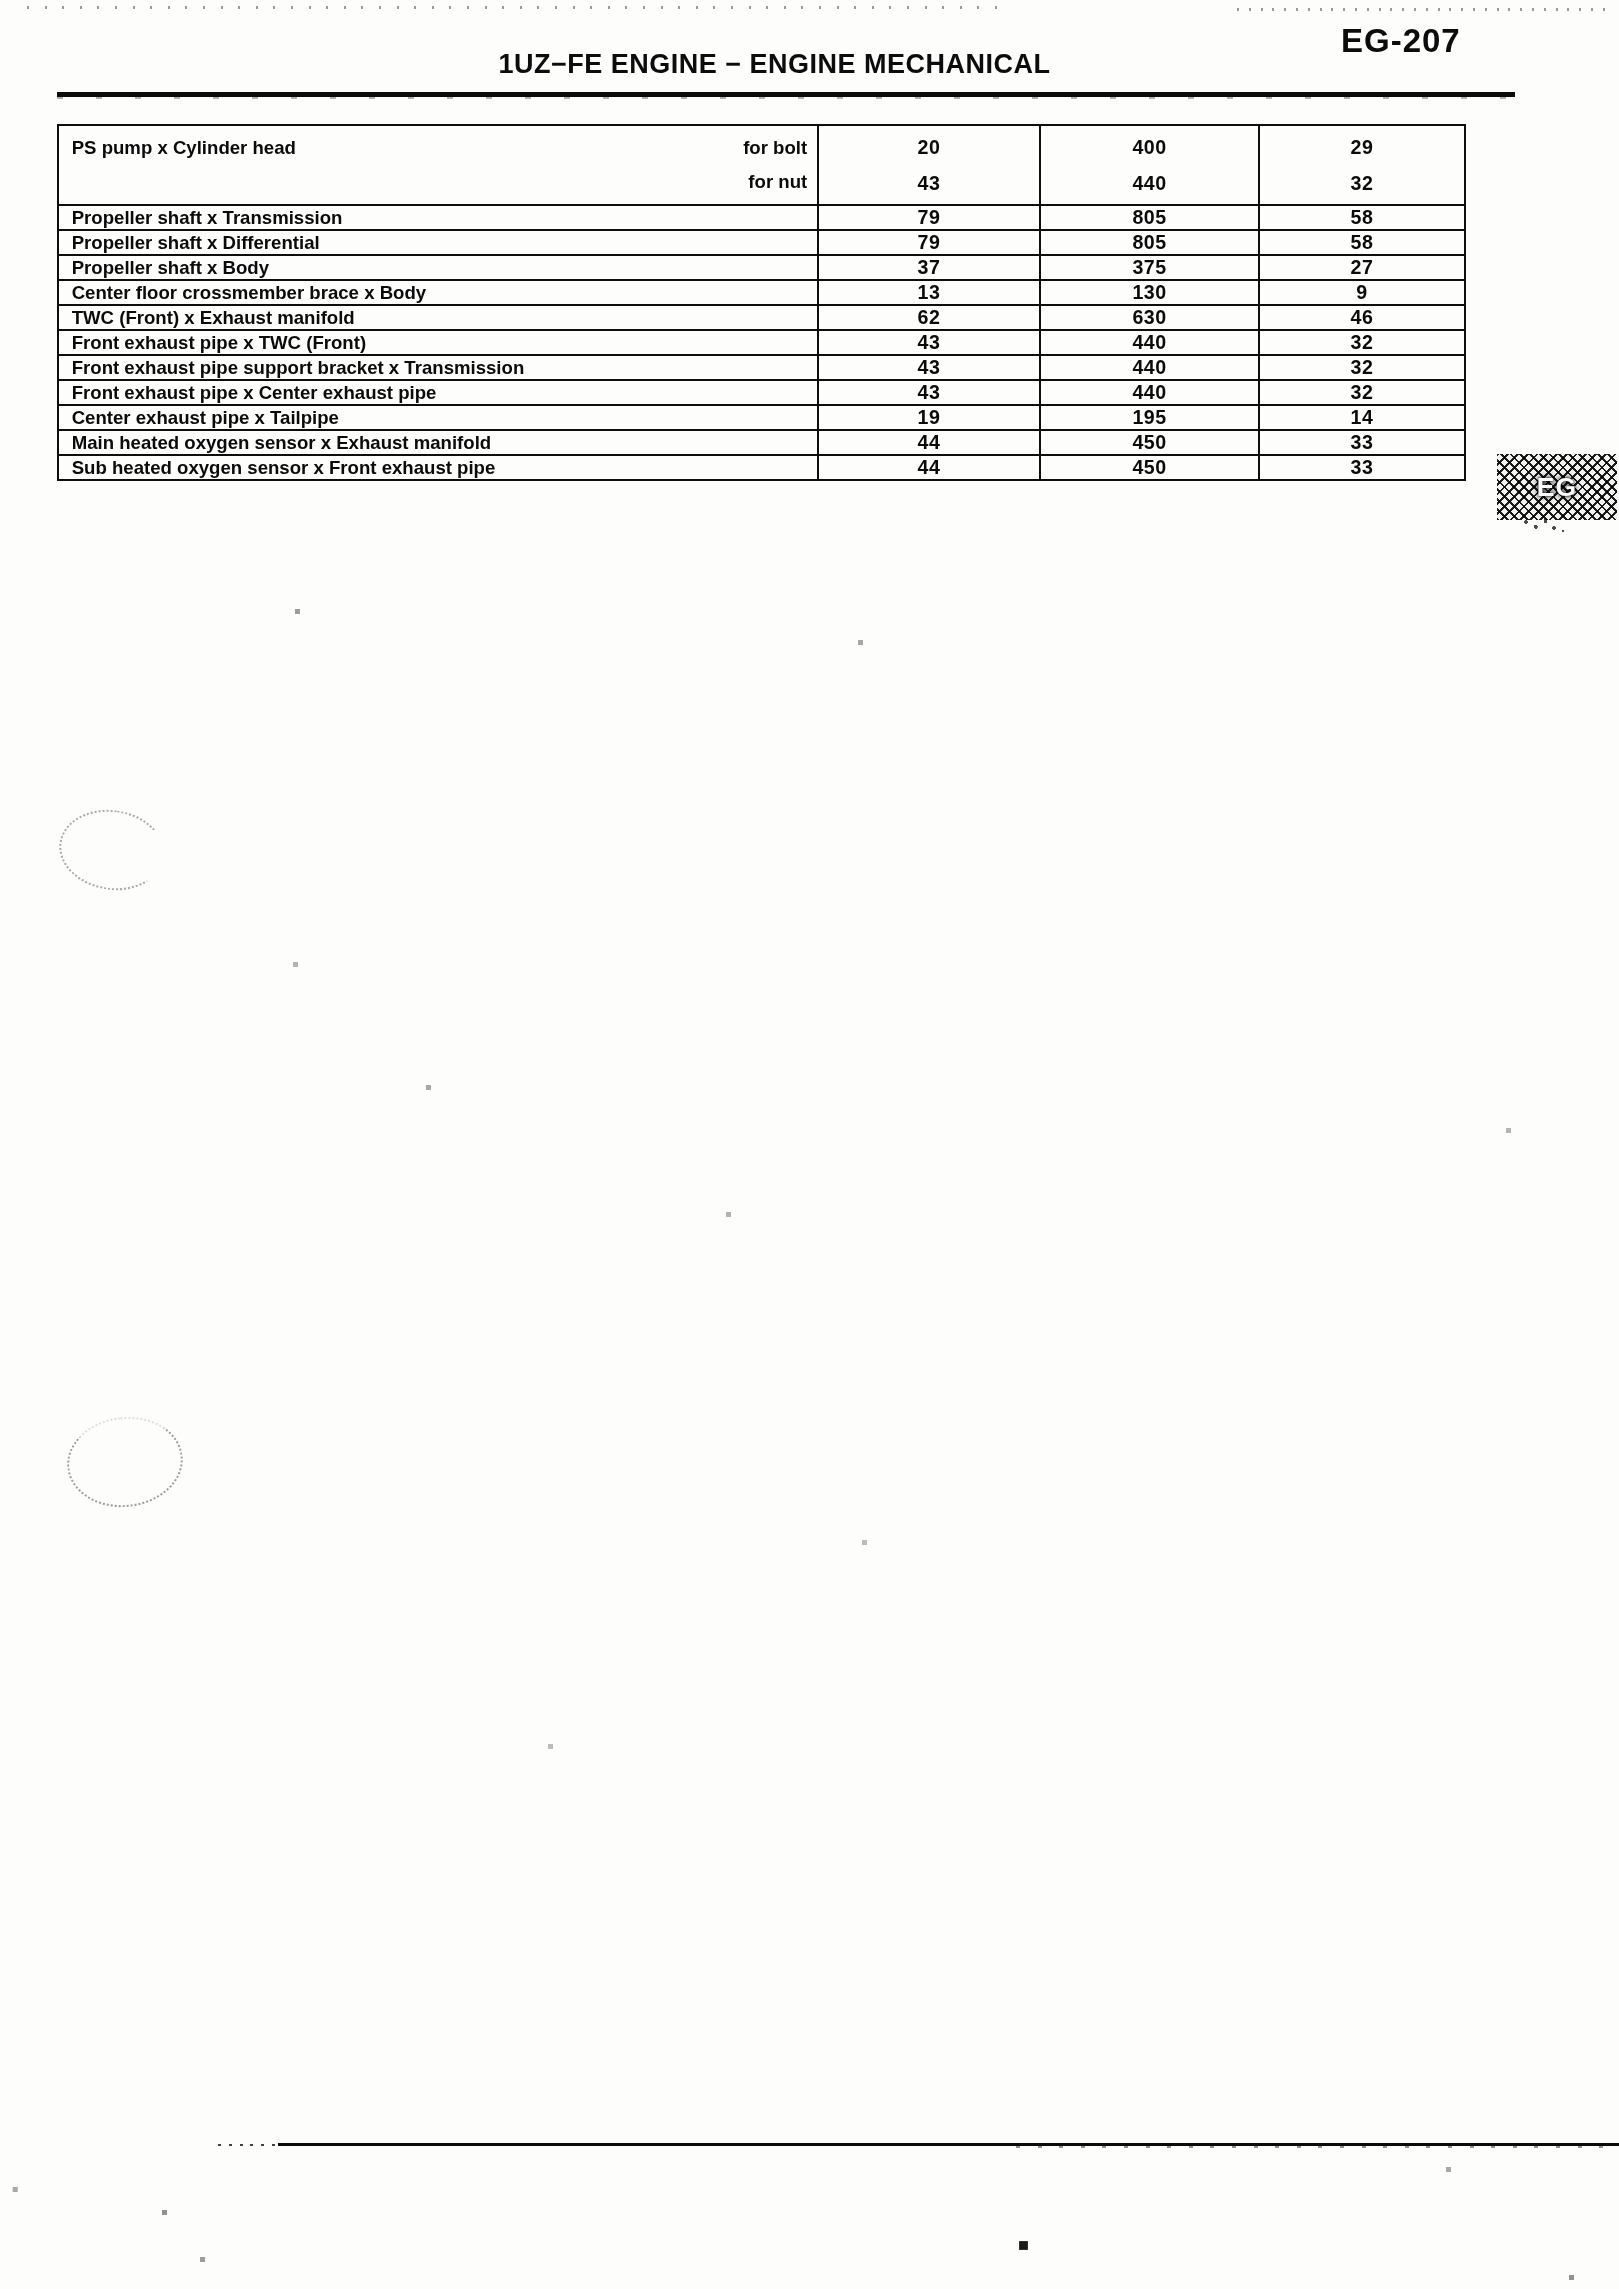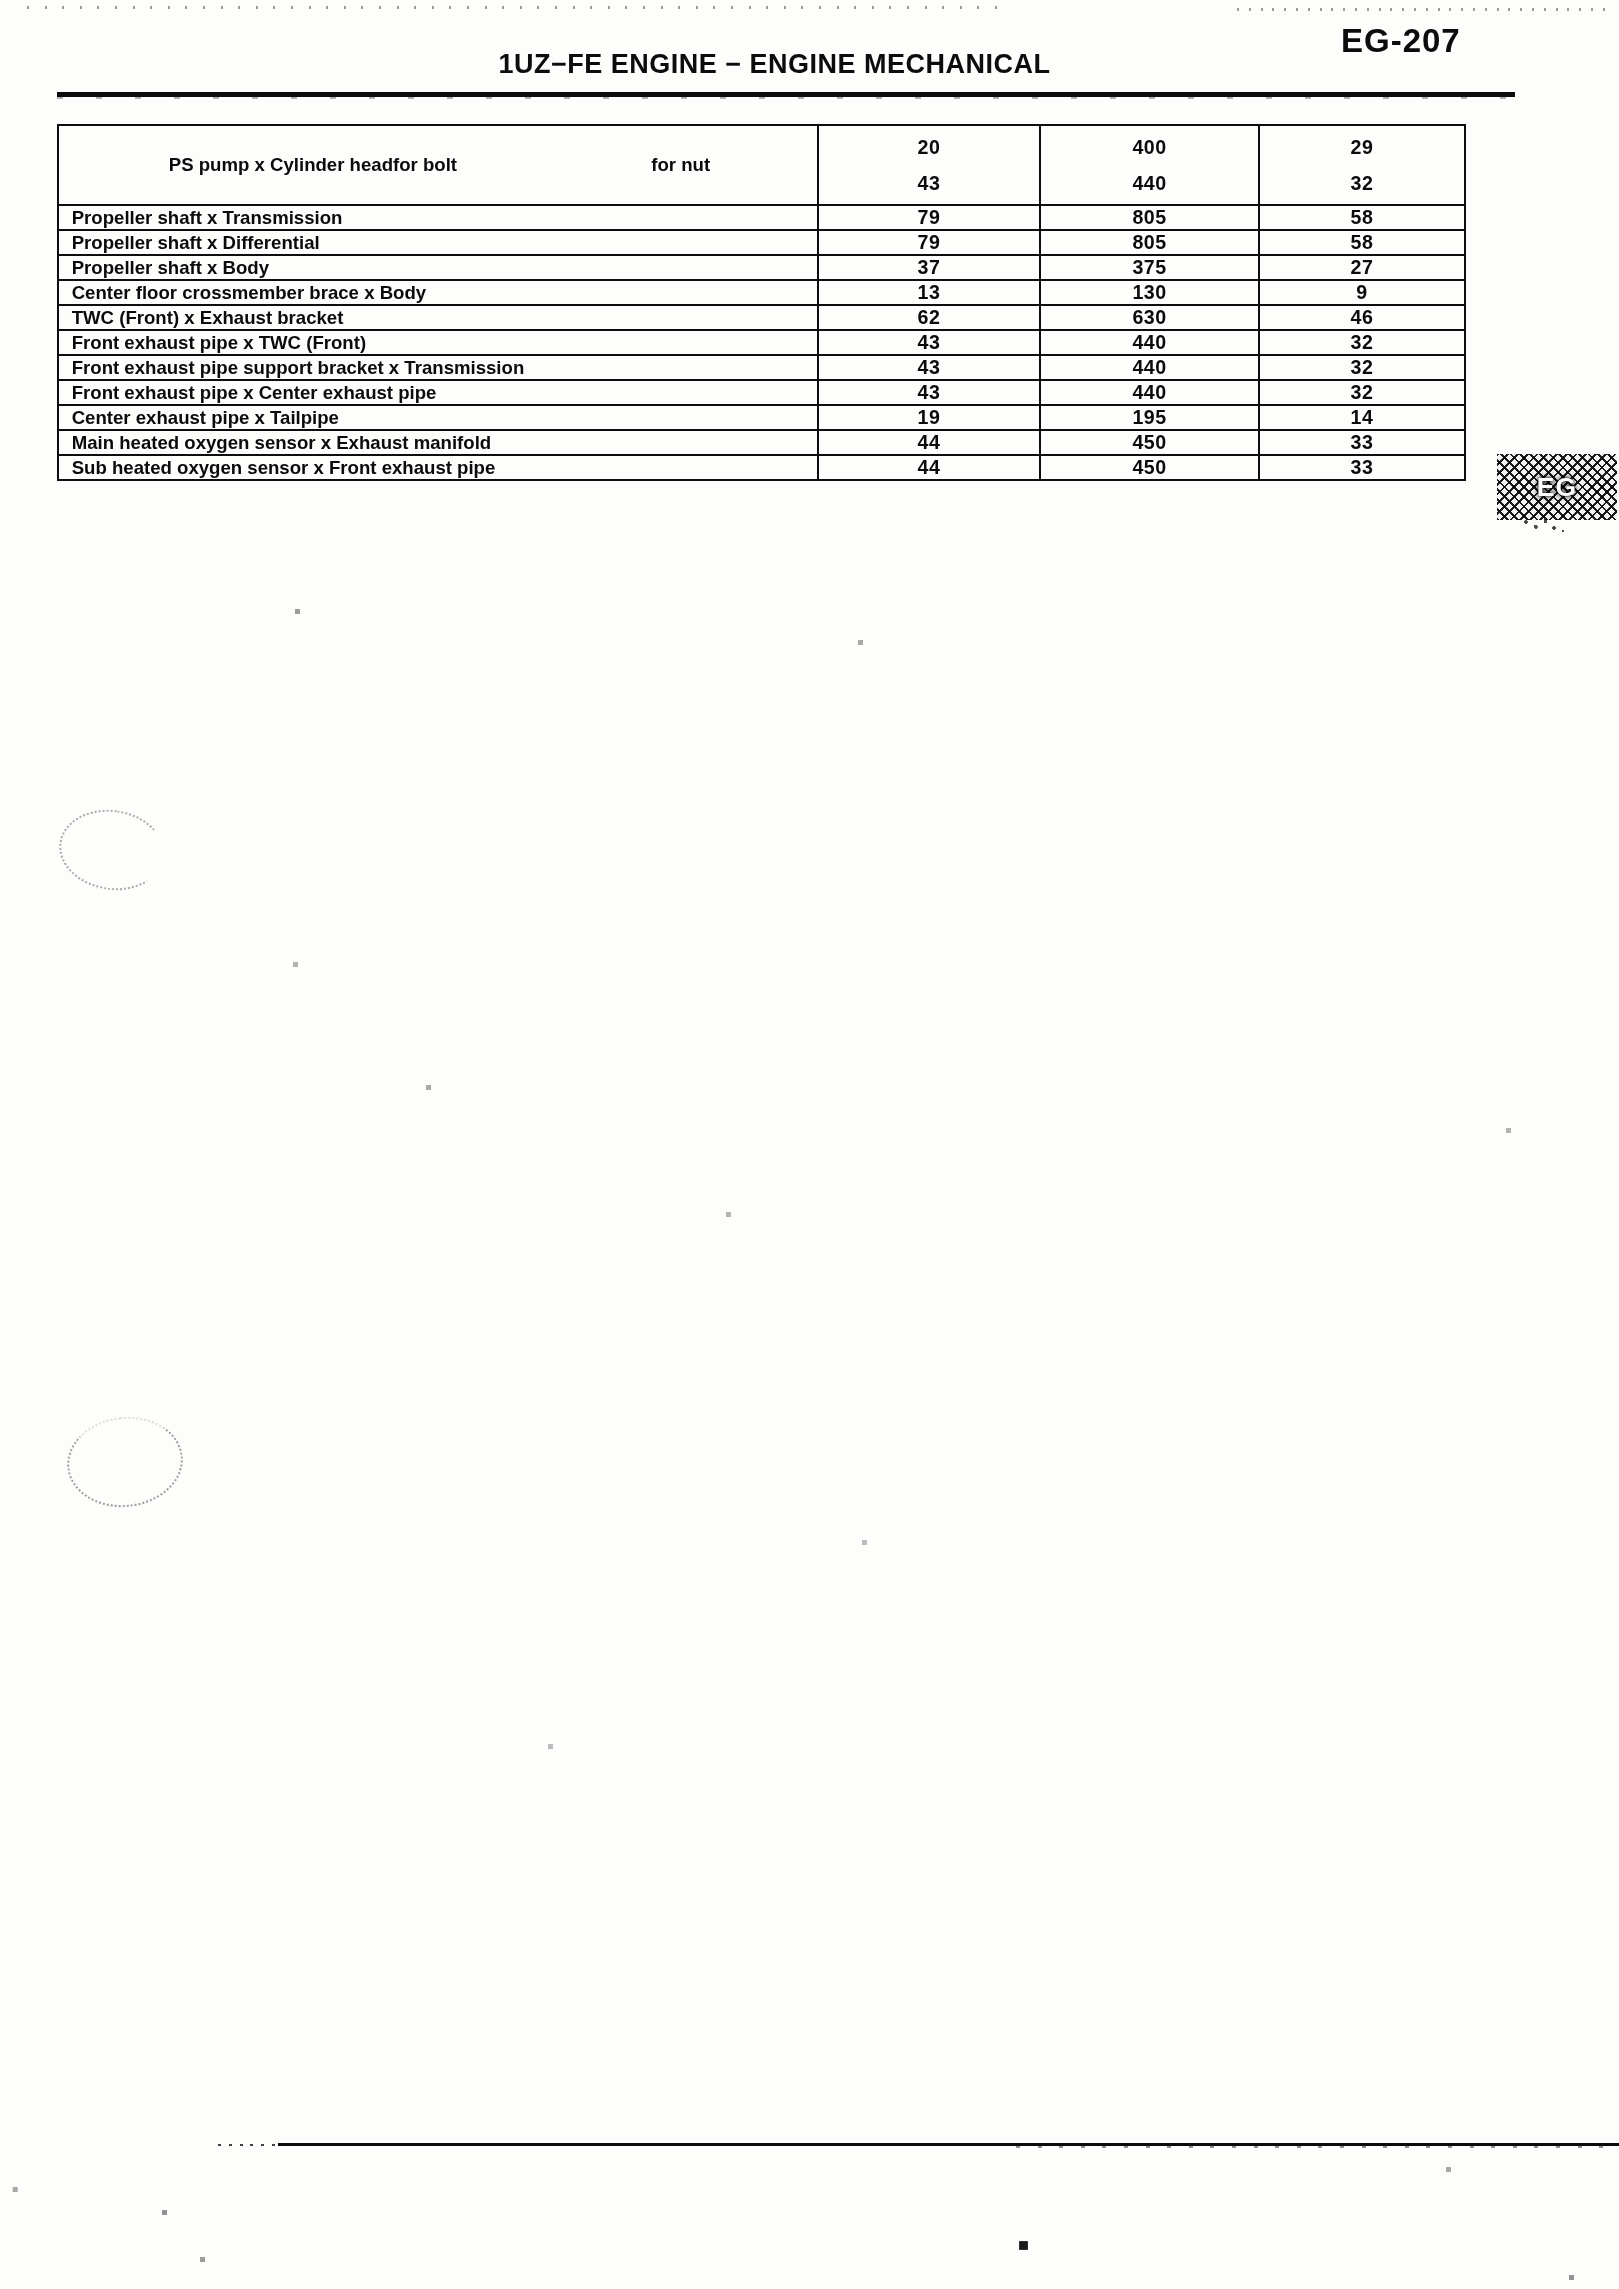--- a/index.html
+++ b/index.html
@@ -49,21 +49,21 @@
   .torque-table td {
     border:2.9px solid #0e0e0e;
     font-weight:700; font-size:18.6px; color:#0b0b0b;
     overflow:hidden; white-space:nowrap;
   }
   .torque-table tr     { height:21px; }
   .torque-table tr.dbl { height:78px; }
   td.lbl { text-align:left; padding:0 9.8px 0 12.7px; vertical-align:middle; }
   td.val { text-align:center; font-size:19.6px; letter-spacing:0.5px; vertical-align:middle; }
   tr.dbl td.lbl { vertical-align:top; padding:0; }
-  .dbl-label-wrap { display:flex; flex-direction:row; height:78px; justify-content:space-around; padding:5.9px 9.8px 5.9px 12.7px; }
+  .dbl-label-wrap { display:flex; flex-direction:column; height:78px; justify-content:space-around; padding:5.9px 9.8px 5.9px 12.7px; }
   .dbl-line { display:flex; justify-content:space-between; align-items:center; }
   .dbl-line .just-right { margin-left:auto; }
   tr.dbl td.val div { line-height:36px; height:36px; }
 
   
   .eg-tab {
     position:absolute; left:1497px; top:454px; width:120px; height:66px;
     background:
       repeating-linear-gradient(45deg,  rgba(5,5,5,.9) 0 2px, rgba(255,255,255,0) 2px 6.9px),
       repeating-linear-gradient(135deg, rgba(5,5,5,.9) 0 2px, rgba(255,255,255,0) 2px 6.9px),
@@ -197,21 +197,21 @@
         <td class="val">375</td>
         <td class="val">27</td>
       </tr>
       <tr>
         <td class="lbl">Center floor crossmember brace x Body</td>
         <td class="val">13</td>
         <td class="val">130</td>
         <td class="val">9</td>
       </tr>
       <tr>
-        <td class="lbl">TWC (Front) x Exhaust bracket</td>
+        <td class="lbl">TWC (Front) x Exhaust manifold</td>
         <td class="val">62</td>
         <td class="val">630</td>
         <td class="val">46</td>
       </tr>
       <tr>
         <td class="lbl">Front exhaust pipe x TWC (Front)</td>
         <td class="val">43</td>
         <td class="val">440</td>
         <td class="val">32</td>
       </tr>

